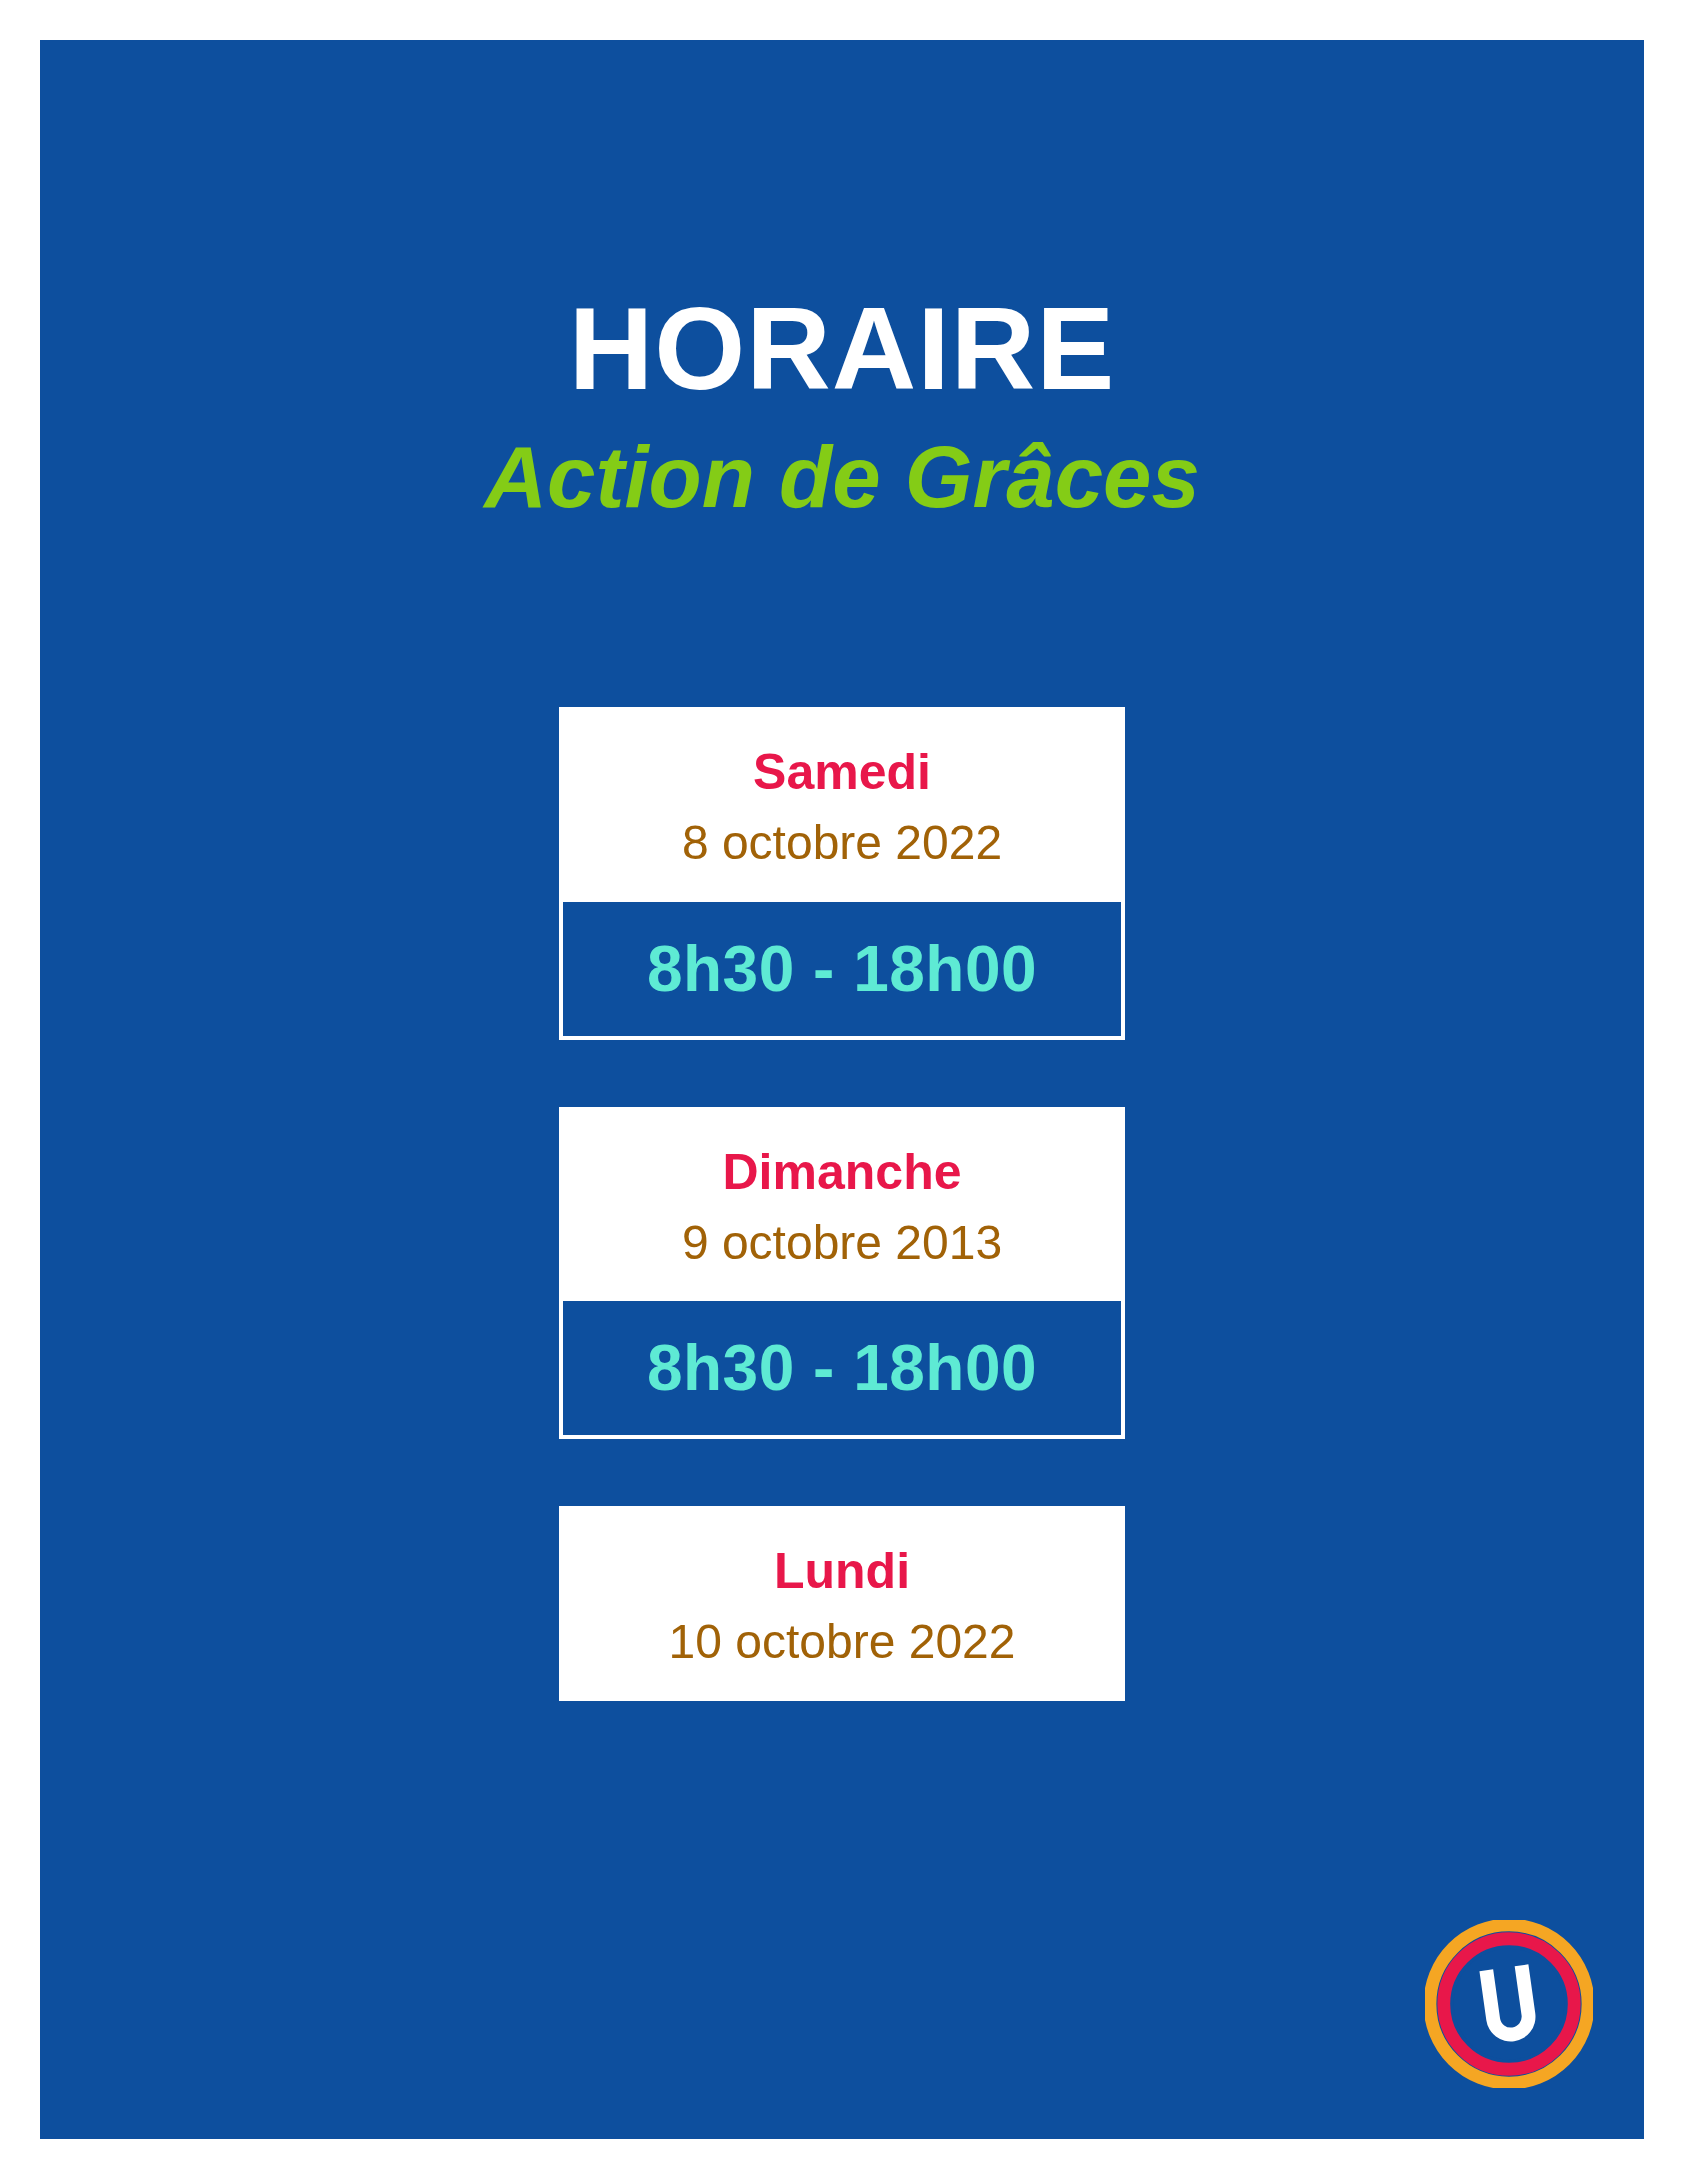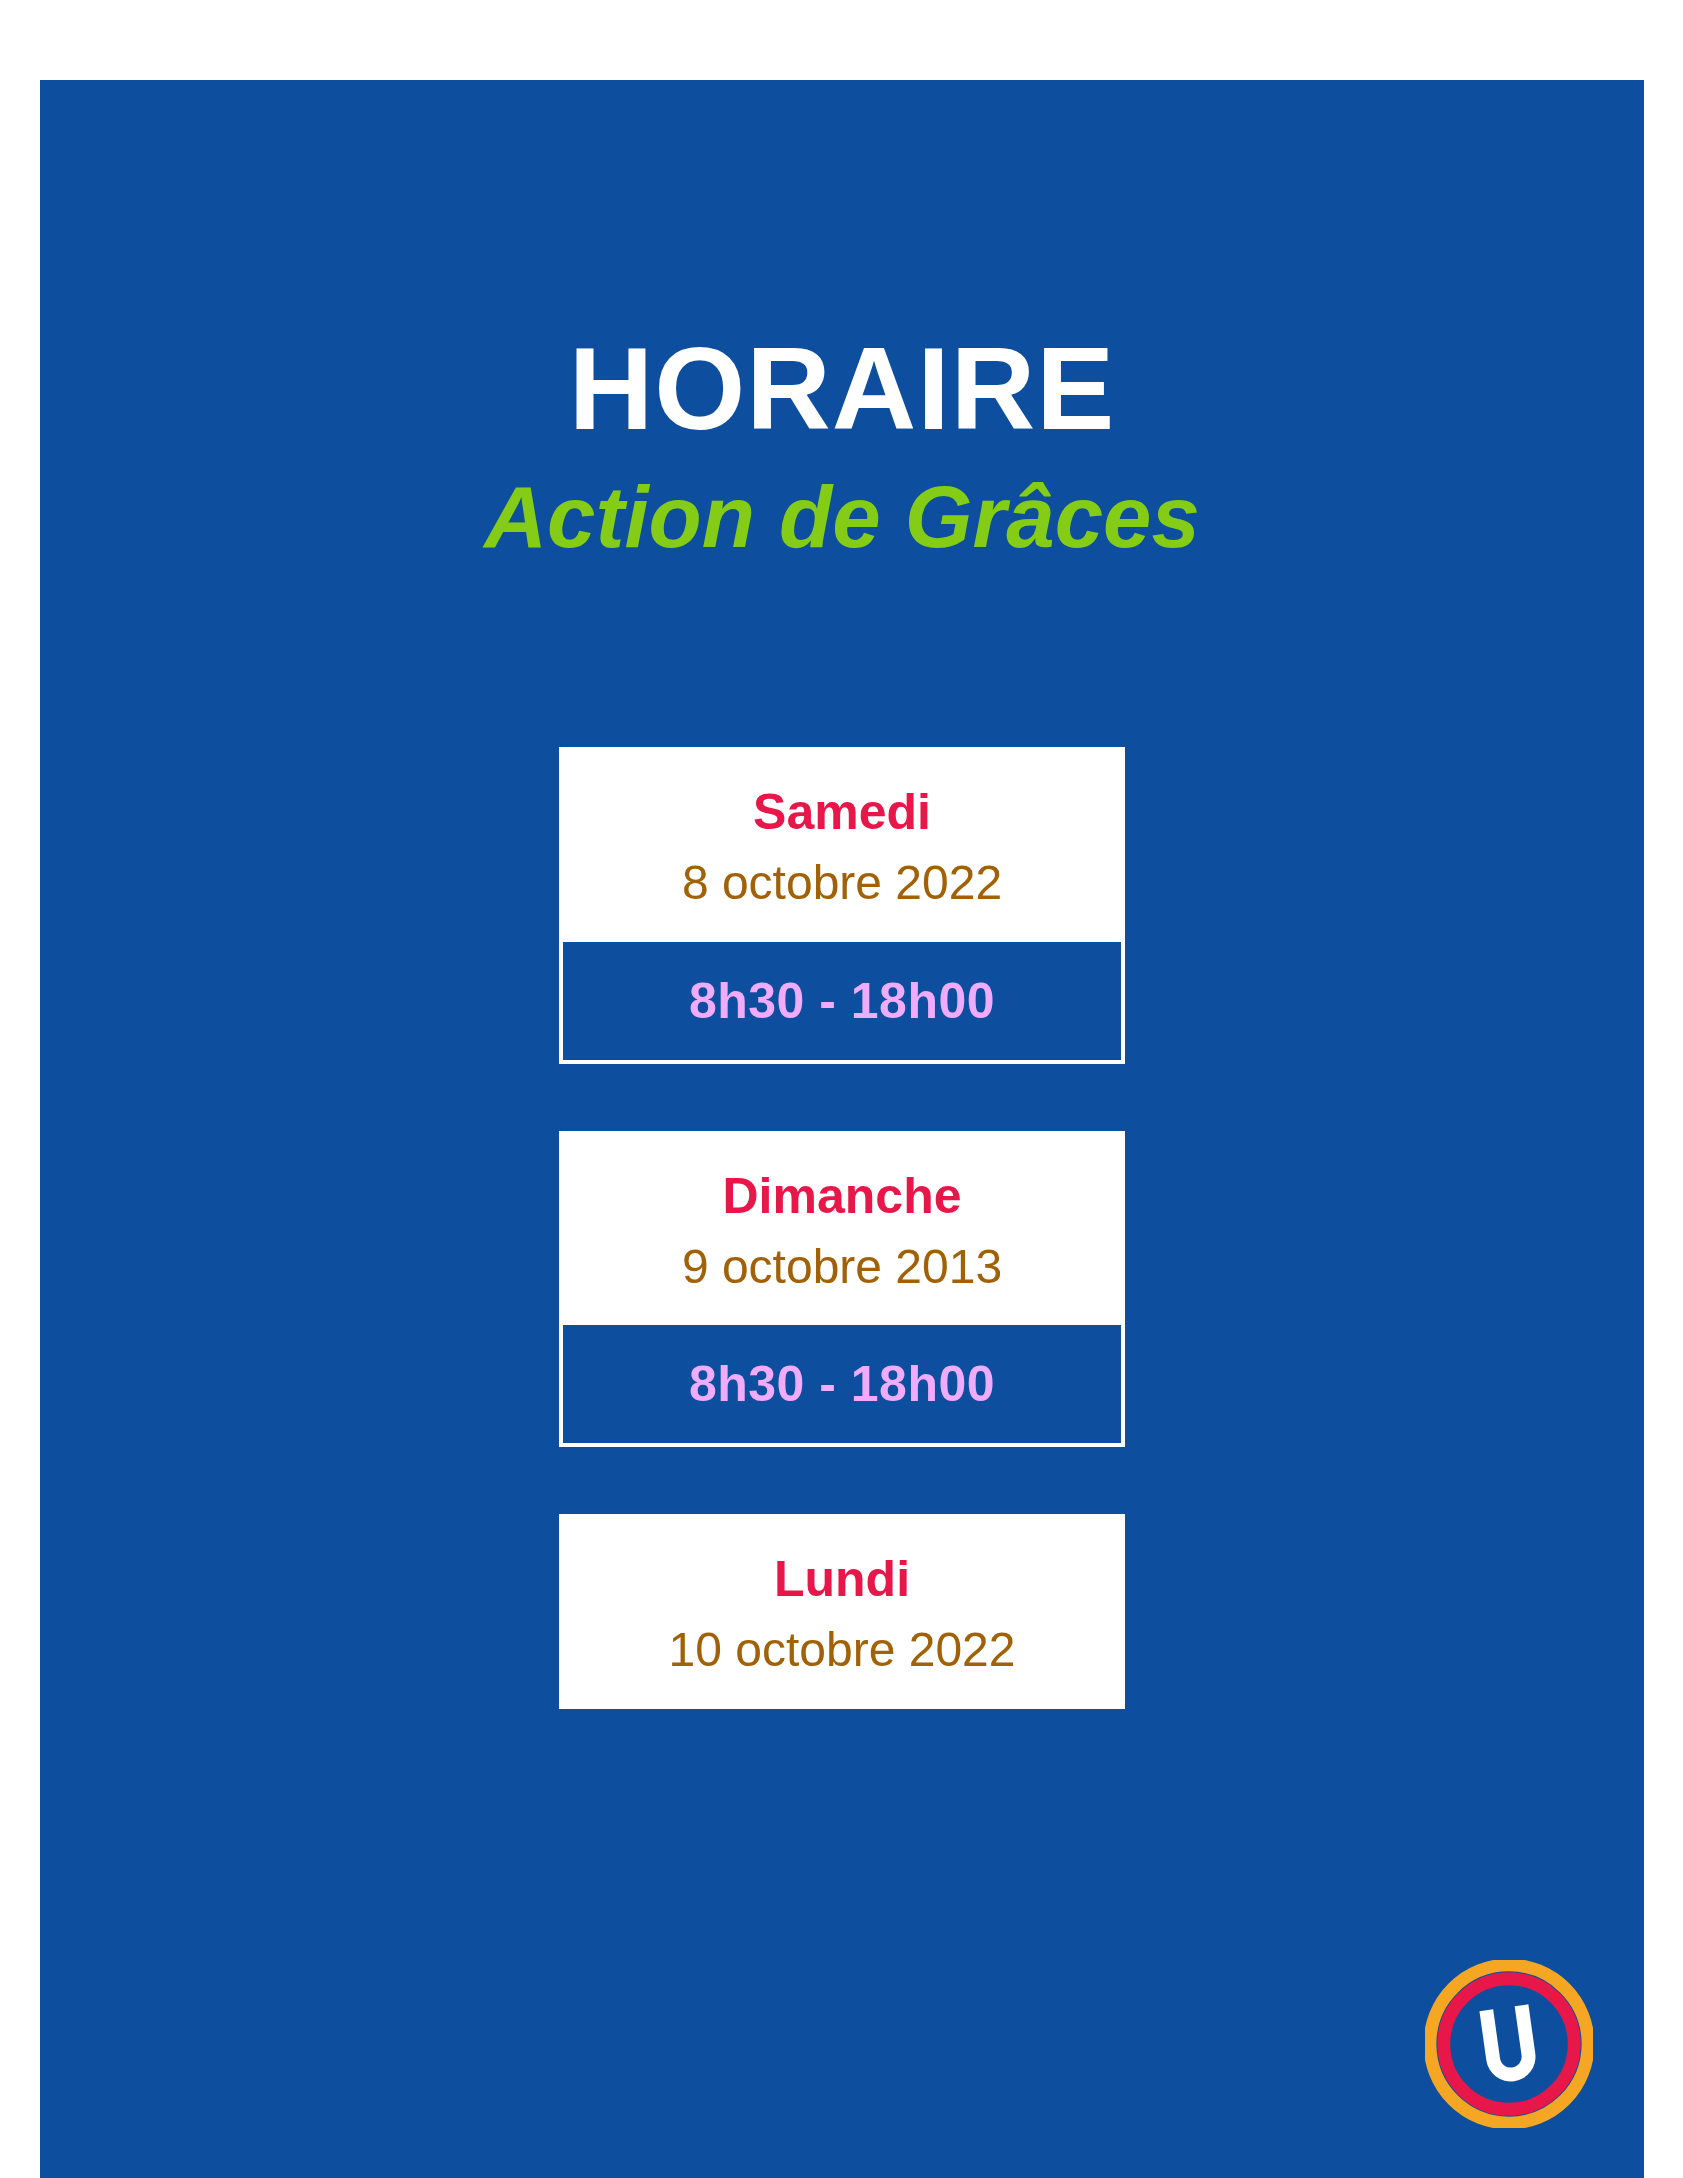--- a/index.html
+++ b/index.html
@@ -14,21 +14,20 @@
     overflow: hidden;
   }
   .poster {
     position: absolute;
     left: 40px;
     top: 40px;
     width: 1604px;
     height: 2099px;
     background: #0d4f9e;
     box-sizing: border-box;
-    margin-top: 40px;
   }
   .header {
     position: absolute;
     left: 0;
     top: 248px;
     width: 100%;
     text-align: center;
   }
   .title {
     font-size: 117px;
@@ -76,22 +75,22 @@
     line-height: 1.2;
     margin-top: 14px;
   }
   .card-bottom {
     background: #0d4f9e;
     border-top: 4px solid #ffffff;
     padding: 30px 10px 30px 10px;
     text-align: center;
   }
   .hours {
-    color: #f0abfc;
-    font-size: 50px;
+    color: #5eead4;
+    font-size: 64px;
     font-weight: bold;
     letter-spacing: 0.5px;
   }
   .logo {
     position: absolute;
     right: 51px;
     bottom: 51px;
     width: 168px;
     height: 168px;
   }

